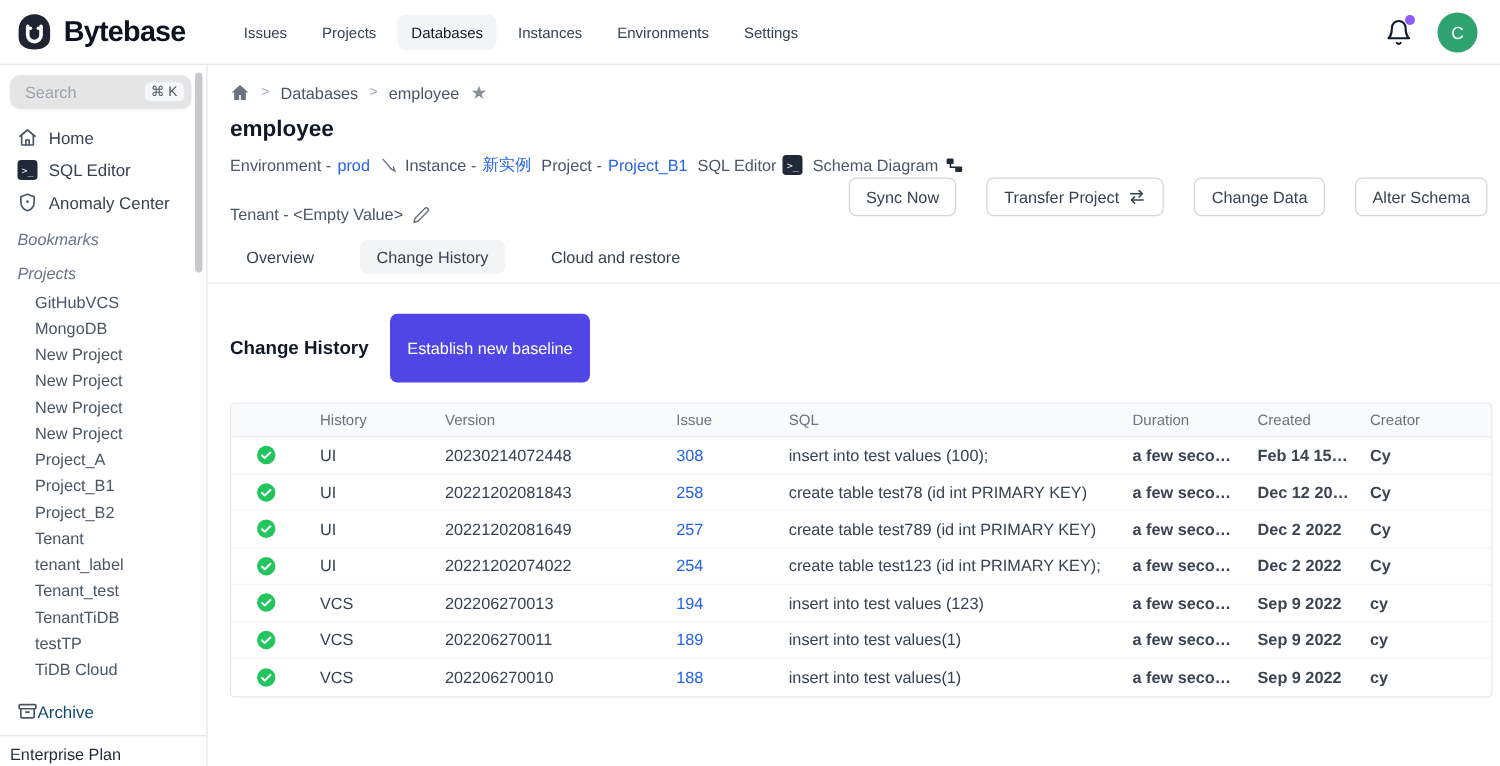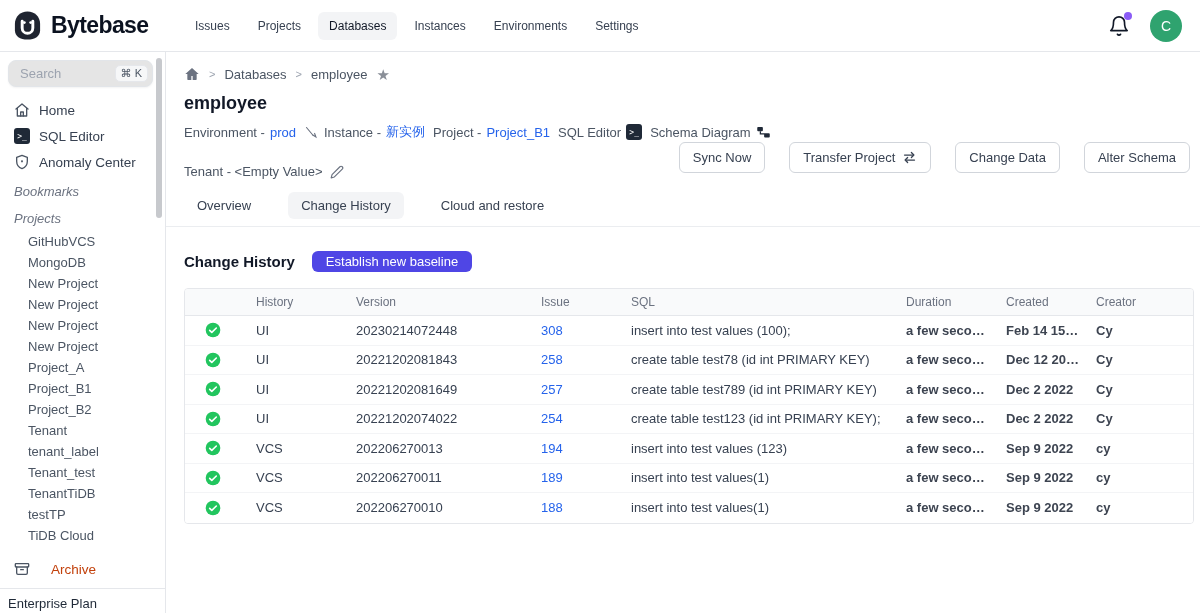--- a/index.html
+++ b/index.html
@@ -30,21 +30,21 @@
   .search-box{margin:0 12px 0 8px;height:27px;border:1px solid #e2e5e9;border-radius:8px;display:flex;align-items:center;padding:0 4px 0 9px;gap:4px;box-shadow:0 1px 2px rgba(0,0,0,.05);background:#e5e5e5;}
   .search-input{border:none;outline:none;flex:1;min-width:0;font-size:13px;color:#374151;font-family:"Liberation Sans",sans-serif;background:transparent;}
   .search-input::placeholder{color:#9ca3af;}
   .kbd{font-size:11px;color:#4b5563;background:#f6f7f8;border:1px solid #e5e7eb;border-radius:5px;padding:1px 5px;white-space:nowrap;}
   .snav{margin-top:10px;}
   .snav-item{display:flex;align-items:center;gap:9px;padding:5px 14px;font-size:13.5px;color:#374151;cursor:pointer;}
   .snav-item svg{flex:none;}
   .side-label{color:#6b7280;font-size:13px;padding:9px 14px 3px;font-style:italic;}
   .project-list{margin-top:2px;}
   .project-item{padding:3px 8px 3px 28px;font-size:13px;color:#4b5563;cursor:pointer;white-space:nowrap;}
-  .archive-row{margin-top:auto;display:flex;gap:21px;align-items:center;padding:6px 14px;font-size:13.5px;color:#c2410c;cursor:pointer;}
+  .archive-row{margin-top:auto;display:flex;gap:0;align-items:center;padding:6px 14px;font-size:13.5px;color:#0c4a6e;cursor:pointer;}
   .plan-divider{border-top:1px solid #e5e7eb;margin-top:5px;}
   .plan-label{padding:7px 8px 2px;font-size:13px;color:#1f2937;}
   .scroll-thumb{position:absolute;right:3px;top:6px;width:6px;height:160px;border-radius:3px;background:#c7c9cd;}
   
   .main{flex:1;padding:14px 6px 0 18px;position:relative;overflow:hidden;}
   .breadcrumb{display:flex;align-items:center;gap:9px;font-size:13px;color:#4b5563;}
   .crumb-sep{color:#9ca3af;font-size:11px;}
   .crumb-link{cursor:pointer;}
   .star{color:#8a8f98;font-size:15px;line-height:1;cursor:pointer;}
   .page-title{font-size:18px;font-weight:700;color:#111827;margin-top:11px;}
@@ -54,21 +54,21 @@
   .mini-dark{width:16px;height:16px;background:#1f2937;border-radius:3px;color:#fff;font-size:8px;display:inline-flex;align-items:center;justify-content:center;font-family:"DejaVu Sans Mono",monospace;flex:none;}
   .meta-row2{margin-top:23px;display:flex;gap:7px;align-items:center;font-size:13px;color:#4b5563;}
   .actions{position:absolute;right:10px;top:54px;display:flex;gap:24px;margin-top:36px;}
   .btn{background:#fff;border:1px solid #d1d5db;border-radius:6px;padding:7px 13px;font-size:13px;color:#374151;display:flex;align-items:center;gap:7px;cursor:pointer;white-space:nowrap;font-family:"Liberation Sans",sans-serif;}
   .tabs{display:flex;gap:24px;margin-top:13px;align-items:center;}
   .tab{font-size:13px;color:#374151;padding:6px 13px;border-radius:6px;cursor:pointer;}
   .tab.active{background:#f3f4f6;}
   .tabs-underline{border-bottom:1px solid #ebedf0;margin:7px -6px 0 -18px;}
   .section-head{display:flex;align-items:center;gap:17px;margin-top:24px;}
   .section-title{font-size:15px;font-weight:700;color:#111827;}
-  .btn-primary{background:var(--accent);color:#fff;border:none;border-radius:6px;padding:3px 14px;font-size:13px;cursor:pointer;font-family:"Liberation Sans",sans-serif;text-align:center;}
+  .btn-primary{background:var(--accent);color:#fff;border:none;border-radius:6px;padding:20px 14px;font-size:13px;cursor:pointer;font-family:"Liberation Sans",sans-serif;text-align:center;}
   
   .history-table{margin-top:16px;border:1px solid #e5e7eb;border-radius:4px;overflow:hidden;width:100%;}
   .t-grid{display:grid;grid-template-columns:55px 100px 185px 90px 275px 100px 90px 1fr;align-items:center;}
   .t-head{background:#f9fafb;height:27px;font-size:12px;color:#6b7280;border-bottom:1px solid #e5e7eb;}
   .t-hcell{padding-left:16px;white-space:nowrap;}
   .t-hcell:first-child{padding-left:0;}
   .t-row{height:29.5px;font-size:13px;color:#374151;border-bottom:1px solid #f3f4f6;background:#fff;}
   .t-row:last-child{border-bottom:none;}
   .t-cell{padding-left:16px;white-space:nowrap;overflow:hidden;text-overflow:ellipsis;}
   .cell-status{display:flex;justify-content:center;align-items:center;padding-left:0;}

